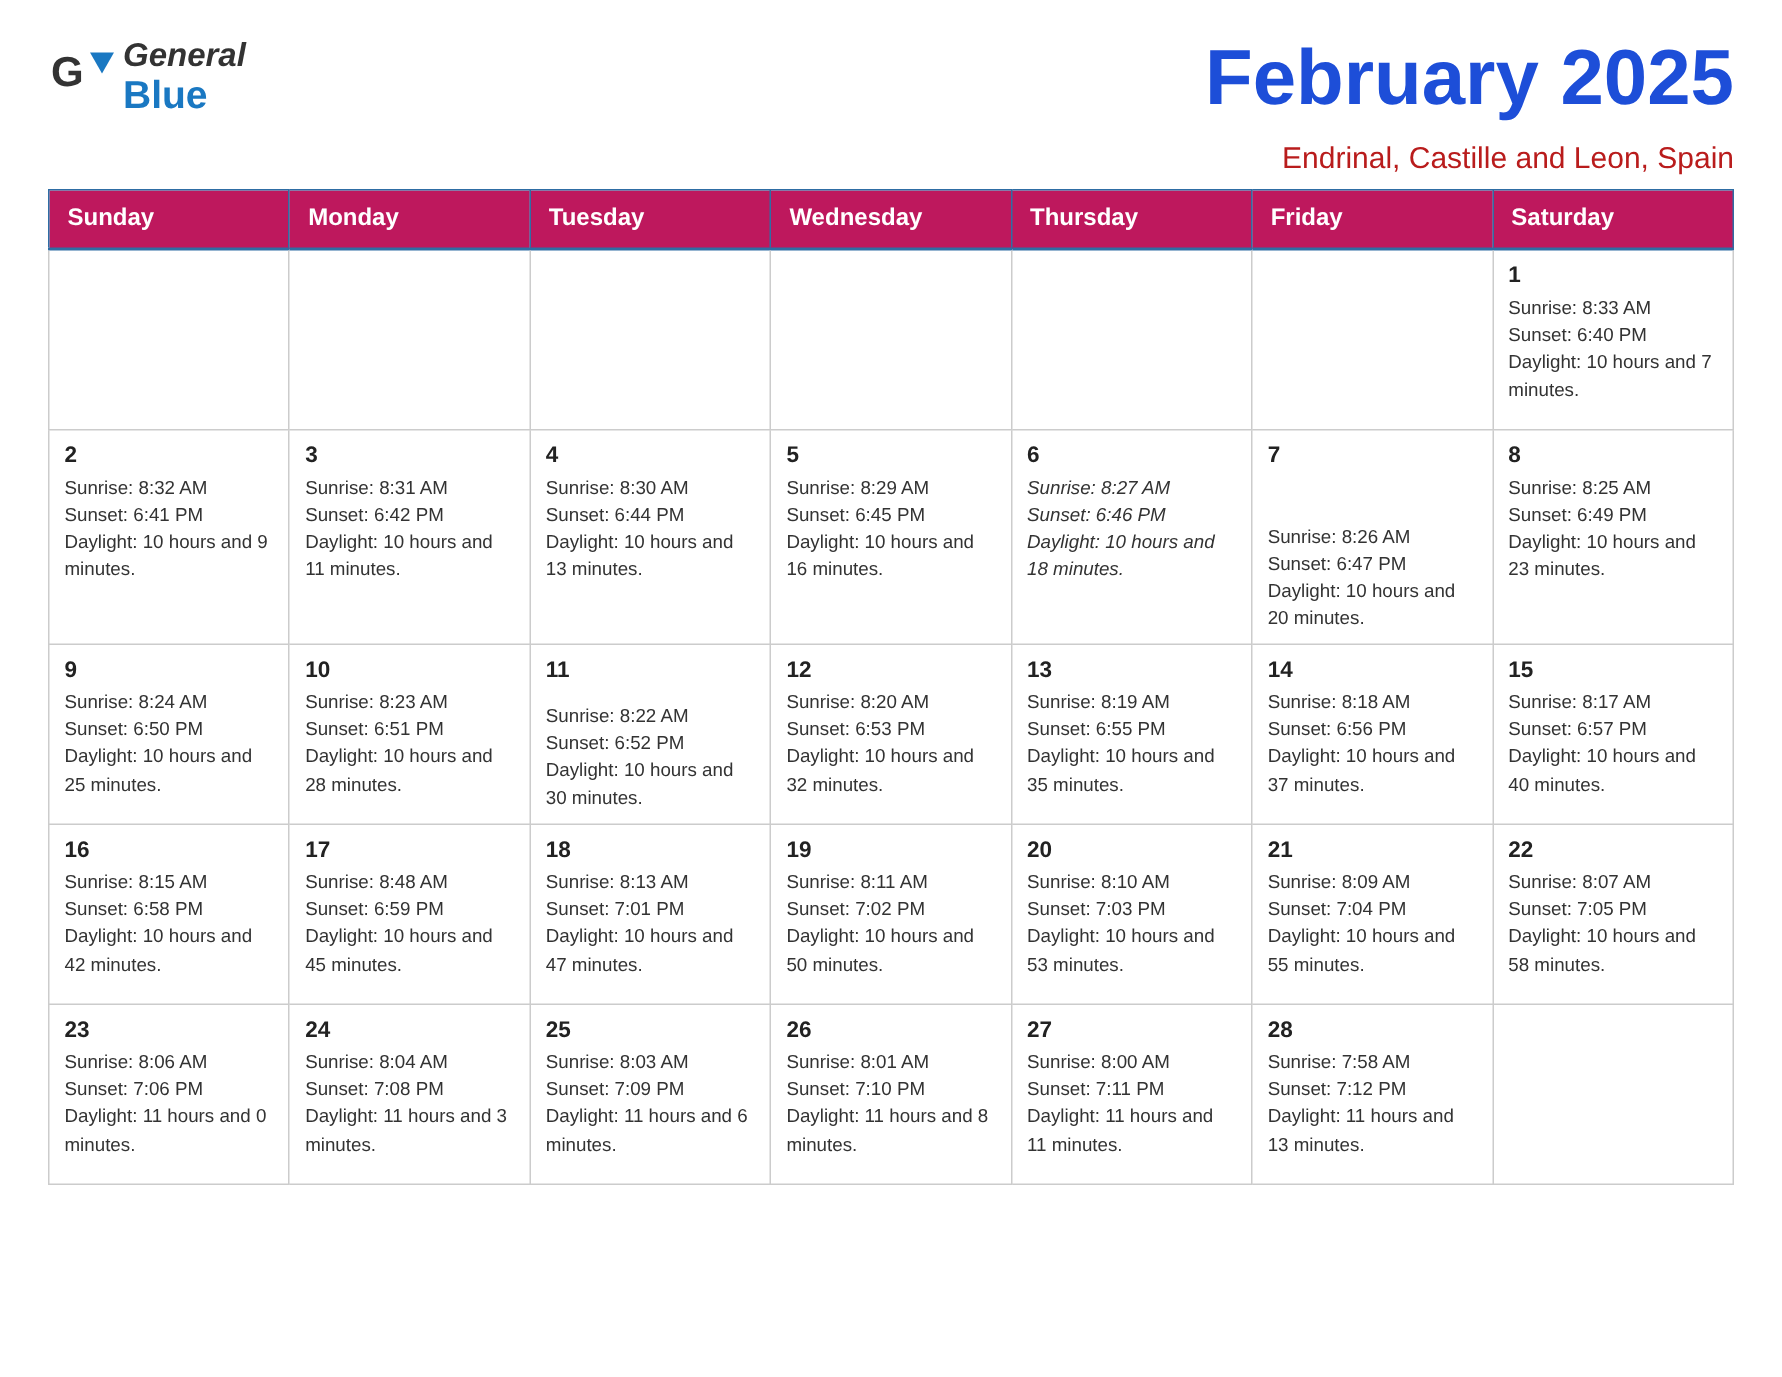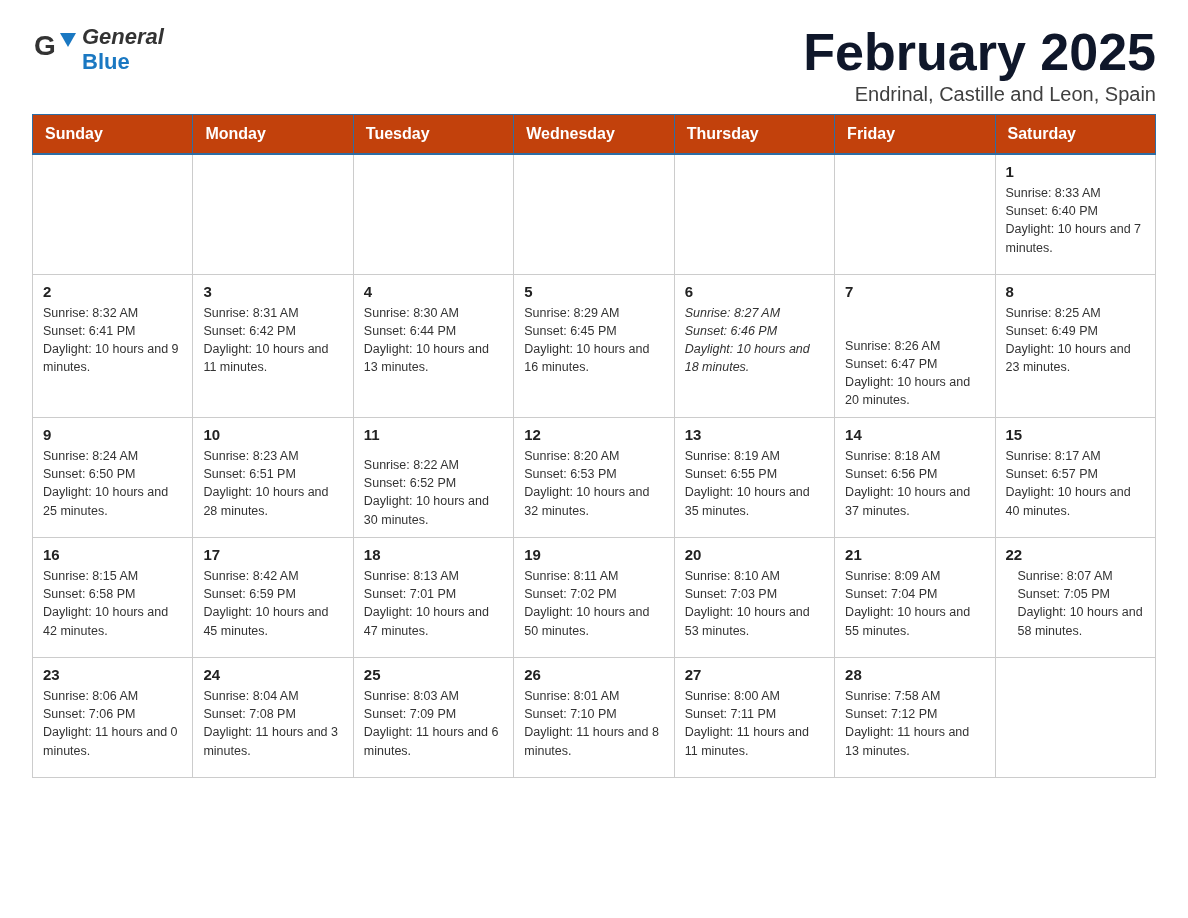--- a/index.html
+++ b/index.html
@@ -21,35 +21,35 @@
       display: flex;
       flex-direction: column;
       align-items: flex-start;
     }
     .title-block {
       text-align: right;
     }
     .month-title {
       font-size: 52px;
       font-weight: 900;
-      color: #0f172a;
+      color: #1d4ed8;
       line-height: 1.1;
     }
     .location-subtitle {
       font-size: 20px;
-      color: #404040;
-      margin-top: 2px;
+      color: #b91c1c;
+      margin-top: 14px;
     }
     .calendar-table {
       width: 100%;
       border-collapse: collapse;
       margin-top: 8px;
     }
     .calendar-table th {
-      background-color: #c2410c;
+      background-color: #be185d;
       color: #fff;
       font-size: 16px;
       font-weight: bold;
       text-align: left;
       padding: 10px 12px;
       border: 1px solid #2e6da4;
     }
     .calendar-table td {
       vertical-align: top;
       border: 1px solid #ccc;
@@ -97,21 +97,21 @@
       <div style="display:inline-block; margin-right:6px;">
         <svg width="44" height="44" viewBox="0 0 44 44">
 
           <text x="2" y="30" font-size="28" font-weight="bold" font-family="Arial" fill="#333">G</text>
 
           <polygon points="28,8 44,8 36,22" fill="#1a78c2"></polygon>
         </svg>
       </div>
       <div>
         <div style="font-size:22px; font-weight:bold; color:#333; line-height:1.15;font-style:italic;">General</div>
-        <div style="font-size:22px; font-weight:bold; color:#1a78c2; line-height:1.15;">Blue</div>
+        <div style="font-size:26px; font-weight:bold; color:#1a78c2; line-height:1.15;">Blue</div>
       </div>
     </div>
   </div>
   <div class="title-block">
     <div class="month-title">February 2025</div>
     <div class="location-subtitle">Endrinal, Castille and Leon, Spain</div>
   </div>
 </div>
 
 <table class="calendar-table">
@@ -231,21 +231,21 @@
       </tr>
       <tr>
         <td>
           <span class="day-number">16</span>
           <div class="day-info" style="white-space: pre-line;">Sunrise: 8:15 AM
 Sunset: 6:58 PM
 Daylight: 10 hours and 42 minutes.</div>
         </td>
         <td>
           <span class="day-number">17</span>
-          <div class="day-info" style="white-space: pre-line;">Sunrise: 8:42 AM
+          <div class="day-info" style="white-space: pre-line;">Sunrise: 8:48 AM
 Sunset: 6:59 PM
 Daylight: 10 hours and 45 minutes.</div>
         </td>
         <td>
           <span class="day-number">18</span>
           <div class="day-info" style="white-space: pre-line;">Sunrise: 8:13 AM
 Sunset: 7:01 PM
 Daylight: 10 hours and 47 minutes.</div>
         </td>
         <td>
@@ -261,21 +261,21 @@
 Daylight: 10 hours and 53 minutes.</div>
         </td>
         <td>
           <span class="day-number">21</span>
           <div class="day-info" style="white-space: pre-line;">Sunrise: 8:09 AM
 Sunset: 7:04 PM
 Daylight: 10 hours and 55 minutes.</div>
         </td>
         <td>
           <span class="day-number">22</span>
-          <div class="day-info" style="white-space: pre-line; margin-left: 12px;">Sunrise: 8:07 AM
+          <div class="day-info" style="white-space: pre-line;">Sunrise: 8:07 AM
 Sunset: 7:05 PM
 Daylight: 10 hours and 58 minutes.</div>
         </td>
       </tr>
       <tr>
         <td>
           <span class="day-number">23</span>
           <div class="day-info" style="white-space: pre-line;">Sunrise: 8:06 AM
 Sunset: 7:06 PM
 Daylight: 11 hours and 0 minutes.</div>

